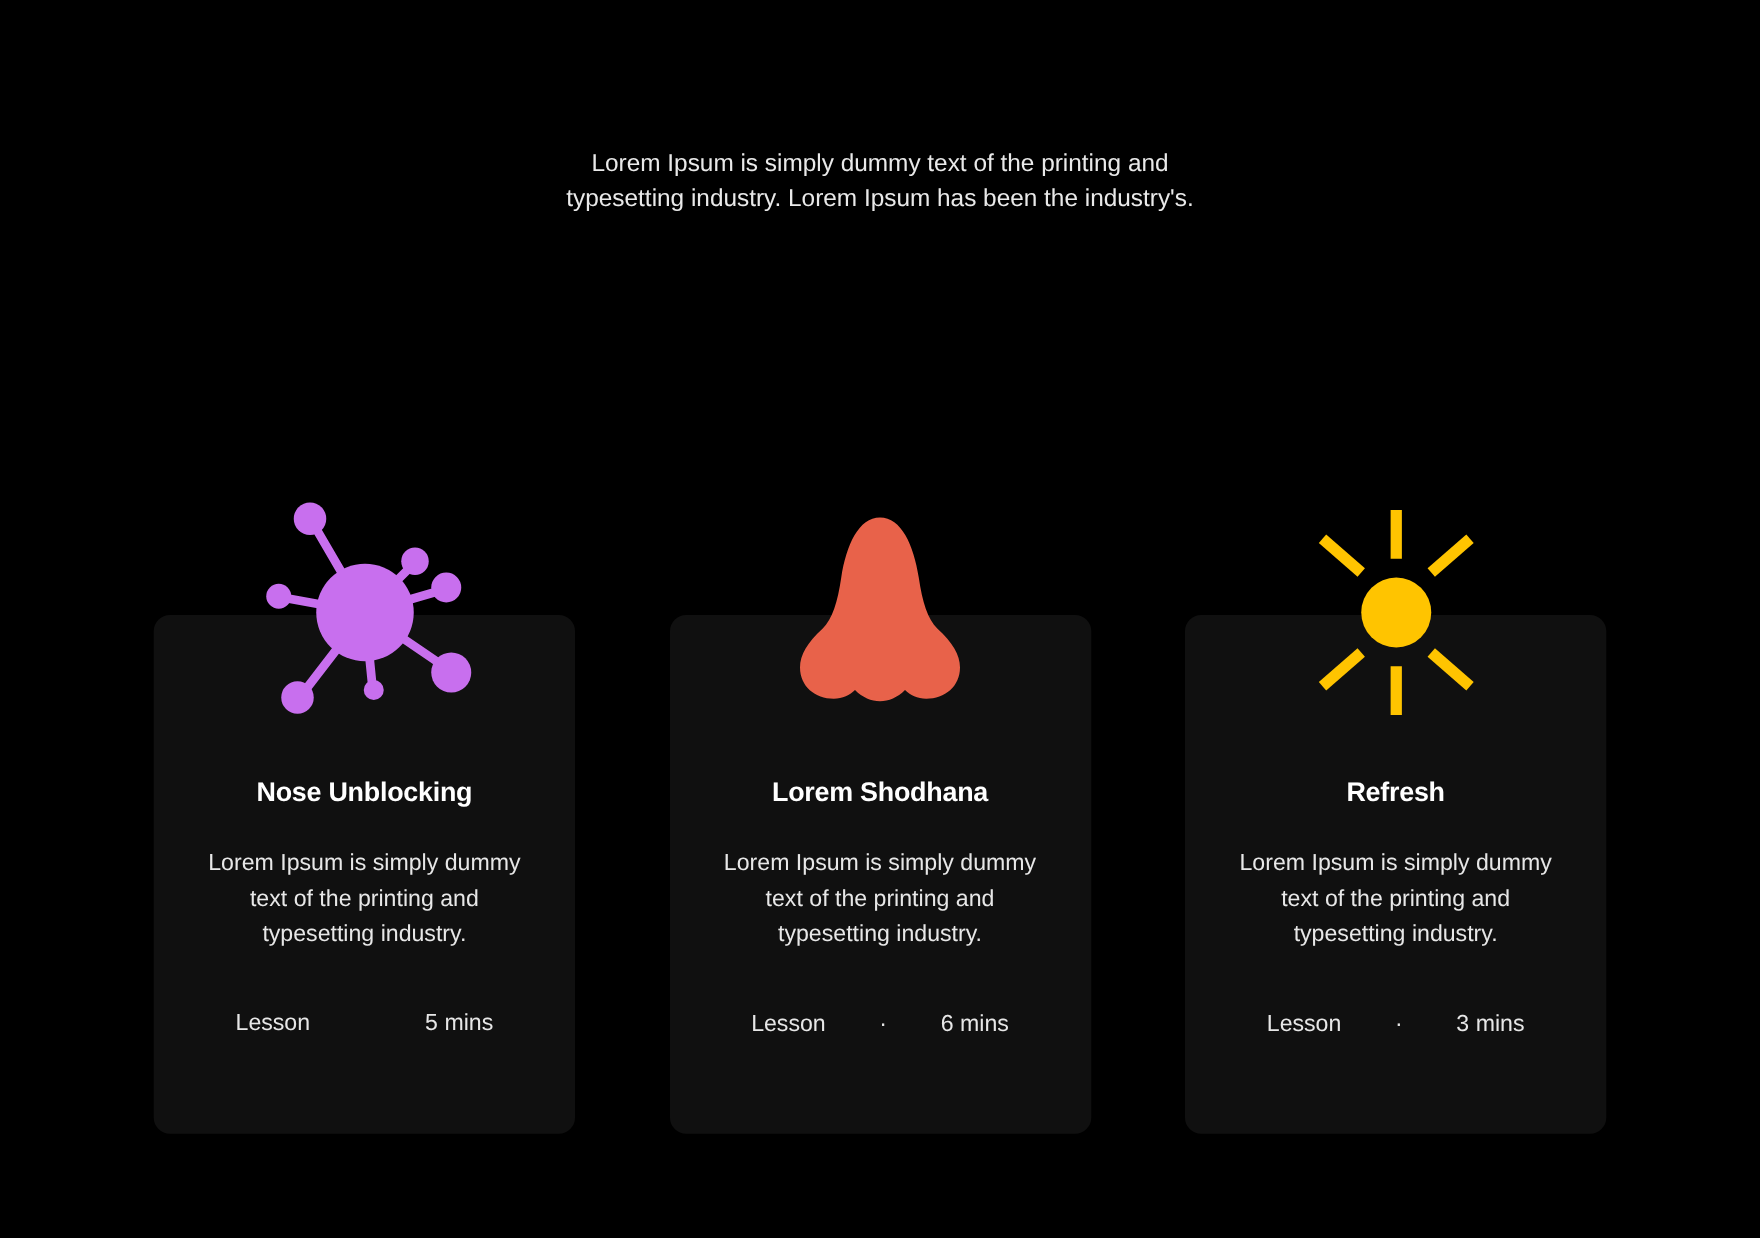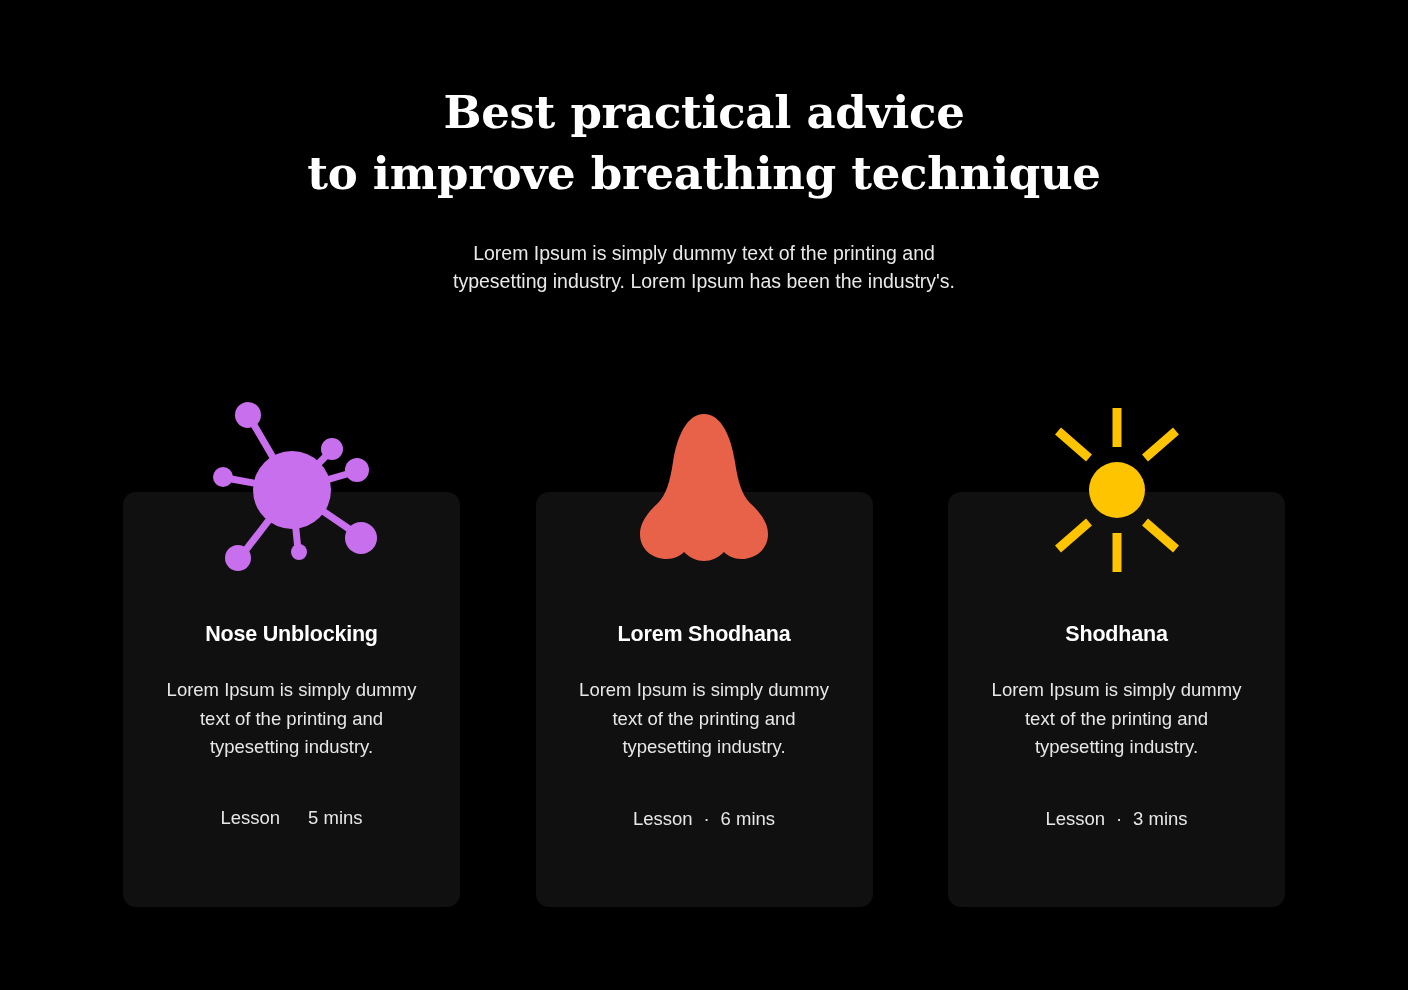--- a/index.html
+++ b/index.html
@@ -106,20 +106,21 @@
   .card-meta {
     margin-top:45px;
     display:flex;
     align-items:center;
     justify-content:center;
     font-family:"Liberation Sans", sans-serif;
     font-weight:400;
     font-size:18.5px;
     line-height:24px;
     color:#e7e7e7;
+    gap:32px;
   }
 
   .card-meta .meta-sep {
     display:inline-block;
     min-width:10px;
     text-align:center;
     margin:0 9px;
     color:#e7e7e7;
   }
 
@@ -128,22 +129,20 @@
 
   
   .card:nth-child(1) .card-meta { margin-top:44px; }
   .card:nth-child(2) .card-meta { margin-top:45px; }
   .card:nth-child(3) .card-meta { margin-top:45px; }
 </style>
 </head>
 <body>
 
 <div class="header">
-  <h1 class="page-title">Best practical advice
-to improve breathing technique</h1>
   <p class="page-subtitle">Lorem Ipsum is simply dummy text of the printing and
 typesetting industry. Lorem Ipsum has been the industry's.</p>
 </div>
 
 <div class="cards-row">
 
   <div class="card">
     <div class="card-icon">
       <svg width="180" height="180" viewBox="0 0 180 180" aria-hidden="true">
         <g stroke="#C86FEE" stroke-width="7" stroke-linecap="round">
@@ -208,21 +207,21 @@
         <g stroke="#FFC400" stroke-width="9" stroke-linecap="butt">
           <line x1="90" y1="8" x2="90" y2="47"></line>
           <line x1="90" y1="133" x2="90" y2="172"></line>
           <line x1="31" y1="31" x2="62" y2="58"></line>
           <line x1="149" y1="31" x2="118" y2="58"></line>
           <line x1="31" y1="149" x2="62" y2="122"></line>
           <line x1="149" y1="149" x2="118" y2="122"></line>
         </g>
       </svg>
     </div>
-    <div class="card-title">Shodhana</div>
+    <div class="card-title">Refresh</div>
     <div class="card-body">Lorem Ipsum is simply dummy text of the printing and typesetting industry.</div>
     <div class="card-meta">
       <span class="meta-label">Lesson</span>
       <span class="meta-sep">·</span>
       <span class="meta-duration">3 mins</span>
     </div>
   </div>
 
 </div>
 

